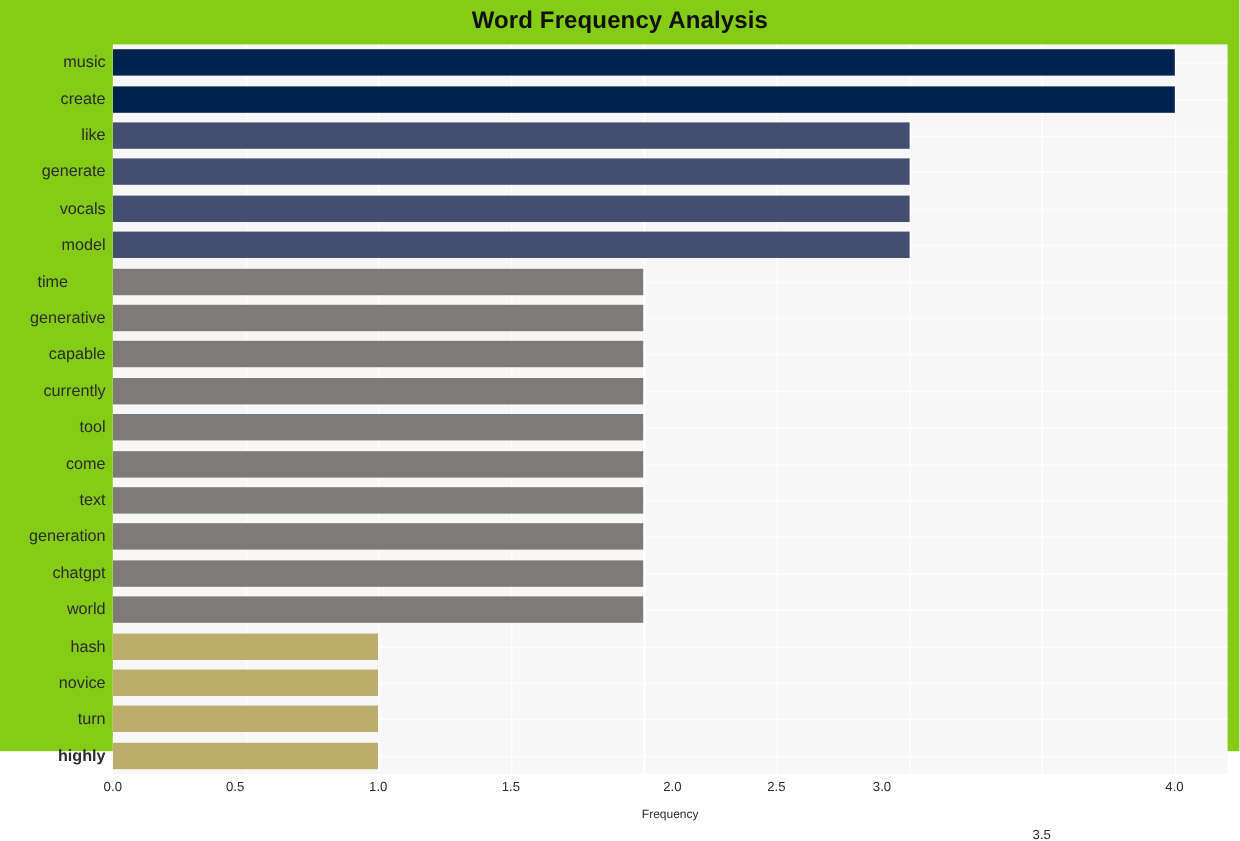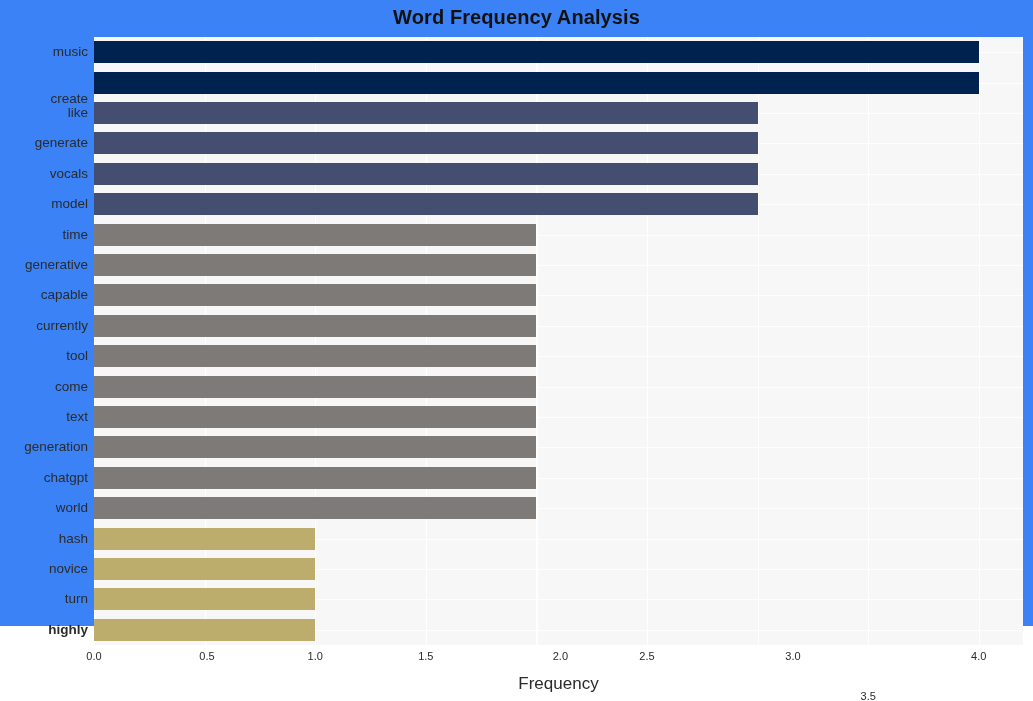--- a/index.html
+++ b/index.html
@@ -12,21 +12,21 @@
     height: 701px;
     font-family: "Liberation Sans", sans-serif;
     overflow: hidden;
     position: relative;
   }
   #chart-figure {
     position: absolute;
     left: 0; top: 0;
     width: 1033px;
     height: 626px;
-    background: #3b82f6;
+    background: #84cc16;
   }
   #chart-title {
     position: absolute;
     left: 0;
     top: 6px;
     width: 1033px;
     text-align: center;
     font-size: 20px;
     font-weight: bold;
     color: #111111;
@@ -97,21 +97,21 @@
     color: #2b2b2b;
     white-space: nowrap;
     text-align: right;
   }
   #x-axis-title {
     position: absolute;
     left: 94px;
     top: 674px;
     width: 929px;
     text-align: center;
-    font-size: 17px;
+    font-size: 10px;
     color: #2b2b2b;
   }
 </style>
 </head>
 <body>
 
 <div id="chart-figure">
 
   <div id="chart-title">Word Frequency Analysis</div>
 
@@ -162,48 +162,48 @@
       <div class="bar" title="chatgpt: 2" style="top: 430px; width: 442px; background: rgb(125, 122, 119);"></div>
       <div class="bar" title="world: 2" style="top: 460px; width: 442px; background: rgb(125, 122, 119);"></div>
       <div class="bar" title="hash: 1" style="top: 491px; width: 221px; background: rgb(189, 173, 109);"></div>
       <div class="bar" title="novice: 1" style="top: 521px; width: 221px; background: rgb(189, 173, 109);"></div>
       <div class="bar" title="turn: 1" style="top: 551px; width: 221px; background: rgb(189, 173, 109);"></div>
       <div class="bar" title="highly: 1" style="top: 582px; width: 221px; background: rgb(189, 173, 109);"></div>
     </div>
 
   <div id="y-axis-labels">
       <div class="y-tick-label" style="top: 4px;">music</div>
-      <div class="y-tick-label" style="top: 35px; margin-top: 16px;">create</div>
+      <div class="y-tick-label" style="top: 35px;">create</div>
       <div class="y-tick-label" style="top: 65px;">like</div>
       <div class="y-tick-label" style="top: 95px;">generate</div>
       <div class="y-tick-label" style="top: 126px;">vocals</div>
       <div class="y-tick-label" style="top: 156px;">model</div>
-      <div class="y-tick-label" style="top: 187px;">time</div>
+      <div class="y-tick-label" style="top: 187px; text-align: center;">time</div>
       <div class="y-tick-label" style="top: 217px;">generative</div>
       <div class="y-tick-label" style="top: 247px;">capable</div>
       <div class="y-tick-label" style="top: 278px;">currently</div>
       <div class="y-tick-label" style="top: 308px;">tool</div>
       <div class="y-tick-label" style="top: 339px; padding-left: 28px;">come</div>
       <div class="y-tick-label" style="top: 369px;">text</div>
       <div class="y-tick-label" style="top: 399px;">generation</div>
       <div class="y-tick-label" style="top: 430px;">chatgpt</div>
       <div class="y-tick-label" style="top: 460px;">world</div>
       <div class="y-tick-label" style="top: 491px;">hash</div>
       <div class="y-tick-label" style="top: 521px;">novice</div>
       <div class="y-tick-label" style="top: 551px;">turn</div>
       <div class="y-tick-label" style="top: 582px; font-weight: bold;">highly</div>
     </div>
 
   <div id="x-axis-labels">
       <div class="x-tick-label" style="left: 94px;">0.0</div>
-      <div class="x-tick-label" style="left: 207px;">0.5</div>
+      <div class="x-tick-label" style="left: 196px;">0.5</div>
       <div class="x-tick-label" style="left: 315.19px;">1.0</div>
       <div class="x-tick-label" style="left: 425.786px;">1.5</div>
       <div class="x-tick-label" style="left: 536.381px; margin-left: 24px;">2.0</div>
       <div class="x-tick-label" style="left: 646.976px;">2.5</div>
-      <div class="x-tick-label" style="left: 793px;">3.0</div>
+      <div class="x-tick-label" style="left: 735px;">3.0</div>
       <div class="x-tick-label" style="left: 868.167px; margin-top: 40px;">3.5</div>
       <div class="x-tick-label" style="left: 978.762px;">4.0</div>
     </div>
 
   <div id="x-axis-title">Frequency</div>
 
 </div>
 
 </body></html>

